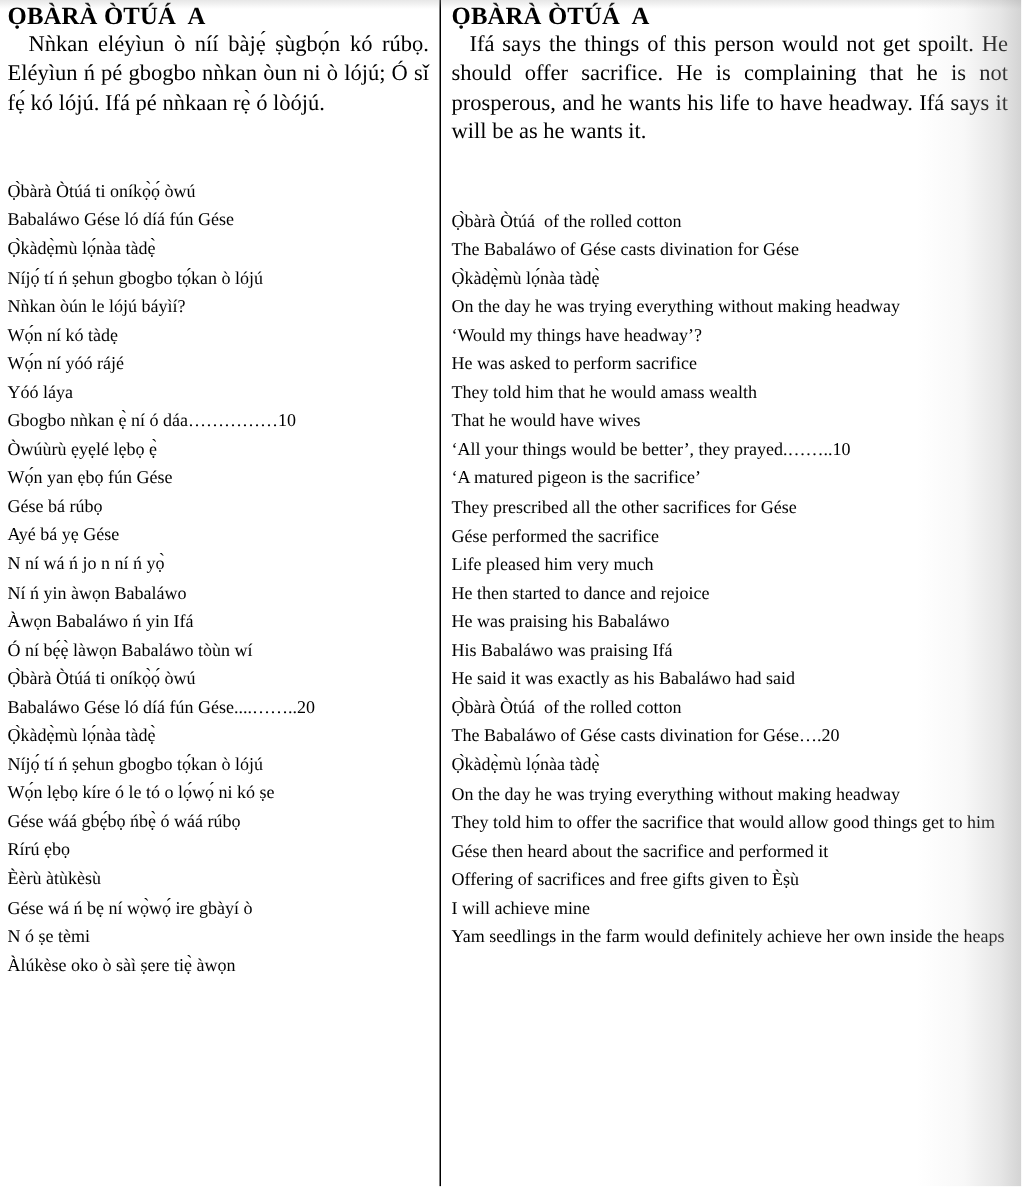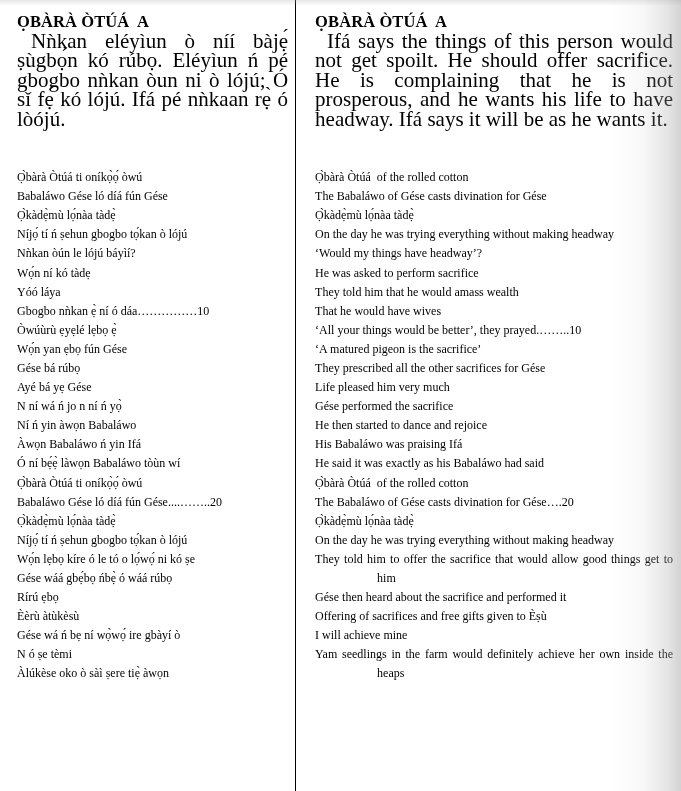--- a/index.html
+++ b/index.html
@@ -40,22 +40,21 @@
     position: absolute;
     top: 0; left: 0;
     width: 681px;
     height: 791px;
     display: flex;
     flex-direction: row;
     align-items: stretch;
   }
   .column {
     box-sizing: border-box;
-    padding-top: 12px;
-    margin-left: 12px;
+    padding-top: 1px;
   }
   #col-left {
     width: 293px;
     padding-left: 5px;
     padding-right: 7px;
   }
   #divider {
     width: 0;
     border-left: 1.6px solid #000000;
     align-self: stretch;
@@ -67,21 +66,21 @@
   }
   .doc-title {
     font-size: 16.5px;
     font-weight: bold;
     line-height: 19px;
     margin: 0 0 1px 0;
     letter-spacing: 0.1px;
     white-space: pre;
   }
   .intro {
-    font-size: 21px;
+    font-size: 15px;
     line-height: 19.4px;
     margin: 0;
     text-align: justify;
     text-indent: 14px;
     hyphens: none;
   }
   #col-right .intro {
     text-indent: 12px;
   }
   .spacer {
@@ -120,20 +119,21 @@
       <h1 class="doc-title">ỌBÀRÀ ÒTÚÁ  A</h1>
       <p class="intro">Nǹkan eléyìun ò níí bàjẹ́ ṣùgbọ́n kó rúbọ. Eléyìun ń pé gbogbo nǹkan òun ni ò lójú; Ó sǐ fẹ́ kó lójú. Ifá pé nǹkaan rẹ̀ ó lòójú.</p>
       <div class="spacer"></div>
       <div class="verse" id="verse-left">
           <p class="vline">Ọ̀bàrà Òtúá ti oníkọ̀ọ́ òwú</p>
           <p class="vline">Babaláwo Gése ló díá fún Gése</p>
           <p class="vline">Ọ̀kàdẹ̀mù lọ́nàa tàdẹ̀</p>
           <p class="vline">Níjọ́ tí ń ṣehun gbogbo tọ́kan ò lójú</p>
           <p class="vline">Nǹkan òún le lójú báyìí?</p>
           <p class="vline">Wọ́n ní kó tàdẹ</p>
+          <p class="vline">Wọ́n ní yóó rájé</p>
           <p class="vline">Yóó láya</p>
           <p class="vline">Gbogbo nǹkan ẹ̀ ní ó dáa……………10</p>
           <p class="vline">Òwúùrù ẹyẹlé lẹbọ ẹ̀</p>
           <p class="vline">Wọ́n yan ẹbọ fún Gése</p>
           <p class="vline">Gése bá rúbọ</p>
           <p class="vline">Ayé bá yẹ Gése</p>
           <p class="vline">N ní wá ń jo n ní ń yọ̀</p>
           <p class="vline">Ní ń yin àwọn Babaláwo</p>
           <p class="vline">Àwọn Babaláwo ń yin Ifá</p>
           <p class="vline">Ó ní bẹ́ẹ̀ làwọn Babaláwo tòùn wí</p>
@@ -162,23 +162,24 @@
           <p class="vline nowrap">The Babaláwo of Gése casts divination for Gése</p>
           <p class="vline nowrap">Ọ̀kàdẹ̀mù lọ́nàa tàdẹ̀</p>
           <p class="vline">On the day he was trying everything without making headway</p>
           <p class="vline nowrap">‘Would my things have headway’?</p>
           <p class="vline nowrap">He was asked to perform sacrifice</p>
           <p class="vline nowrap">They told him that he would amass wealth</p>
           <p class="vline nowrap">That he would have wives</p>
           <p class="vline nowrap">‘All your things would be better’, they prayed.……..10</p>
           <p class="vline nowrap">‘A matured pigeon is the sacrifice’</p>
           <p class="vline nowrap">They prescribed all the other sacrifices for Gése</p>
+          <p class="vline nowrap">Gése performed the sacrifice</p>
           <p class="vline nowrap">Life pleased him very much</p>
-          <p class="vline nowrap">Gése performed the sacrifice</p>
           <p class="vline nowrap">He then started to dance and rejoice</p>
+          <p class="vline nowrap">He was praising his Babaláwo</p>
           <p class="vline nowrap">His Babaláwo was praising Ifá</p>
           <p class="vline nowrap">He said it was exactly as his Babaláwo had said</p>
           <p class="vline nowrap">Ọ̀bàrà Òtúá  of the rolled cotton</p>
           <p class="vline nowrap">The Babaláwo of Gése casts divination for Gése….20</p>
           <p class="vline nowrap">Ọ̀kàdẹ̀mù lọ́nàa tàdẹ̀</p>
           <p class="vline">On the day he was trying everything without making headway</p>
           <p class="vline">They told him to offer the sacrifice that would allow good things get to him</p>
           <p class="vline nowrap">Gése then heard about the sacrifice and performed it</p>
           <p class="vline nowrap">Offering of sacrifices and free gifts given to Èṣù</p>
           <p class="vline nowrap">I will achieve mine</p>

